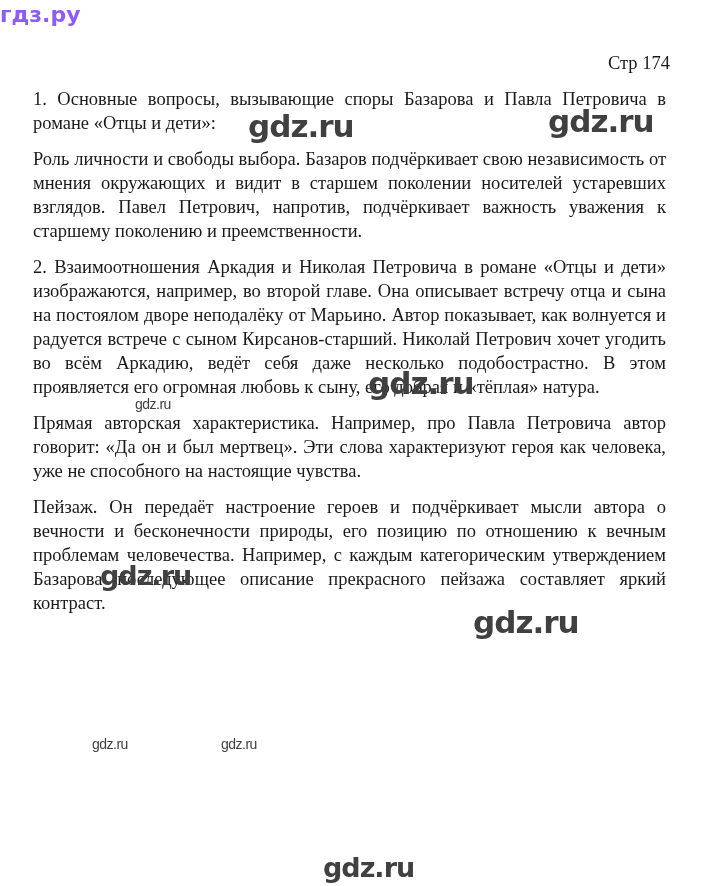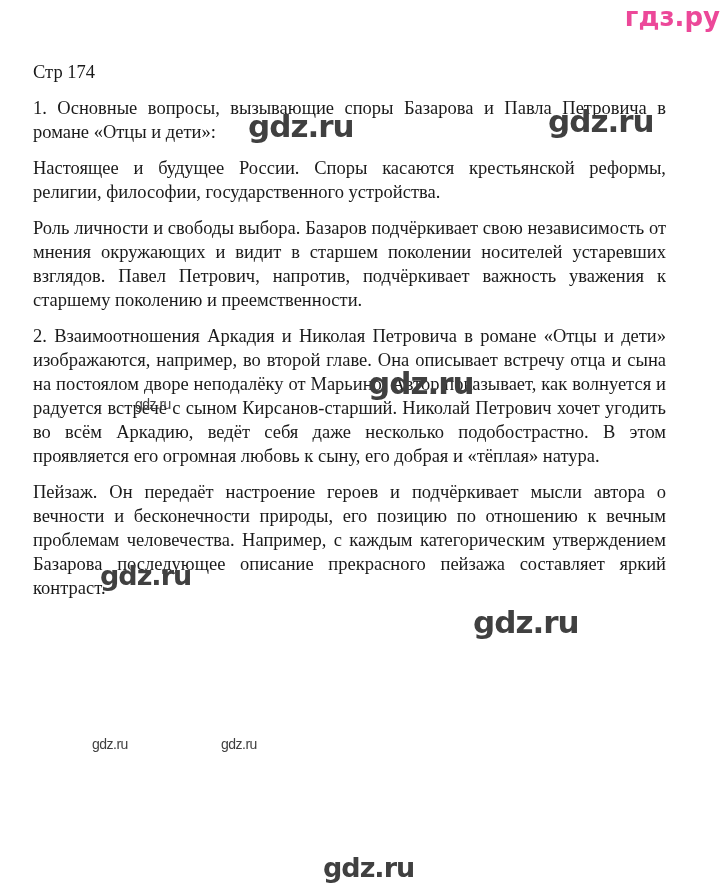--- a/index.html
+++ b/index.html
@@ -1,47 +1,47 @@
 <!DOCTYPE html>
 <html><head>
 <meta charset="utf-8">
 <style>
   html, body { margin:0; padding:0; background:#ffffff; }
   body { width:720px; height:886px; position:relative; overflow:hidden; }
   .site-header {
-    position:absolute; left:0; top:2px; width:720px; text-align:right;
-    font-family:"DejaVu Sans", sans-serif; font-weight:bold; font-size:26px;
-    color:#ec4899; letter-spacing:0px;
+    position:absolute; left:0; top:2px; width:720px; text-align:left;
+    font-family:"DejaVu Sans", sans-serif; font-weight:bold; font-size:22px;
+    color:#8b5cf6; letter-spacing:0px;
   }
   .doc {
     position:absolute; left:33px; top:44px; width:637px;
     font-family:"Liberation Serif", serif; font-size:18.5px; line-height:24px;
     color:#1a1a1a;
   }
-  .page-label { margin:16px 0 12px 0; }
+  .page-label { margin:7px 0 12px 0;text-align:right; }
   .para { margin:0 4px 12px 0; text-align:justify; }
   .wm {
     position:absolute; font-family:"DejaVu Sans", sans-serif; font-weight:bold;
     color:#404040; letter-spacing:-1px;
   }
   .wm-big { font-size:31px; }
   .wm-mid { font-size:27px; }
   .wm-small { font-family:"Liberation Sans", sans-serif; font-weight:normal; font-size:14px; letter-spacing:-0.5px; }
 </style>
 </head>
 <body>
 
 <div class="site-header">гдз.ру</div>
 
 <div class="doc">
   <p class="page-label">Стр 174</p>
   <p class="para">1. Основные вопросы, вызывающие споры Базарова и Павла Петровича в романе «Отцы и дети»:</p>
-  <p class="para">Настоящее и будущее России. Споры касаются крестьянской реформы, религии, философии, государственного устройства.</p>
   <p class="para">Роль личности и свободы выбора. Базаров подчёркивает свою независимость от мнения окружающих и видит в старшем поколении носителей устаревших взглядов. Павел Петрович, напротив, подчёркивает важность уважения к старшему поколению и преемственности.</p>
   <p class="para">2. Взаимоотношения Аркадия и Николая Петровича в романе «Отцы и дети» изображаются, например, во второй главе. Она описывает встречу отца и сына на постоялом дворе неподалёку от Марьино. Автор показывает, как волнуется и радуется встрече с сыном Кирсанов-старший. Николай Петрович хочет угодить во всём Аркадию, ведёт себя даже несколько подобострастно. В этом проявляется его огромная любовь к сыну, его добрая и «тёплая» натура.</p>
+  <p class="para">Прямая авторская характеристика.  Например, про Павла Петровича автор говорит: «Да он и был мертвец». Эти слова характеризуют героя как человека, уже не способного на настоящие чувства.</p>
   <p class="para">Пейзаж. Он передаёт настроение героев и подчёркивает мысли автора о вечности и бесконечности природы, его позицию по отношению к вечным проблемам человечества. Например, с каждым категорическим утверждением Базарова последующее описание прекрасного пейзажа составляет яркий контраст.</p>
 </div>
 
 <div class="wm wm-big" style="left:248px; top:108px;">gdz.ru</div>
 <div class="wm wm-big" style="left:548px; top:103px;">gdz.ru</div>
 <div class="wm wm-big" style="left:368px; top:365px;">gdz.ru</div>
 <div class="wm wm-small" style="left:135px; top:396px;">gdz.ru</div>
 <div class="wm wm-mid" style="left:100px; top:560px;">gdz.ru</div>
 <div class="wm wm-big" style="left:473px; top:604px;">gdz.ru</div>
 <div class="wm wm-small" style="left:92px; top:736px;">gdz.ru</div>

